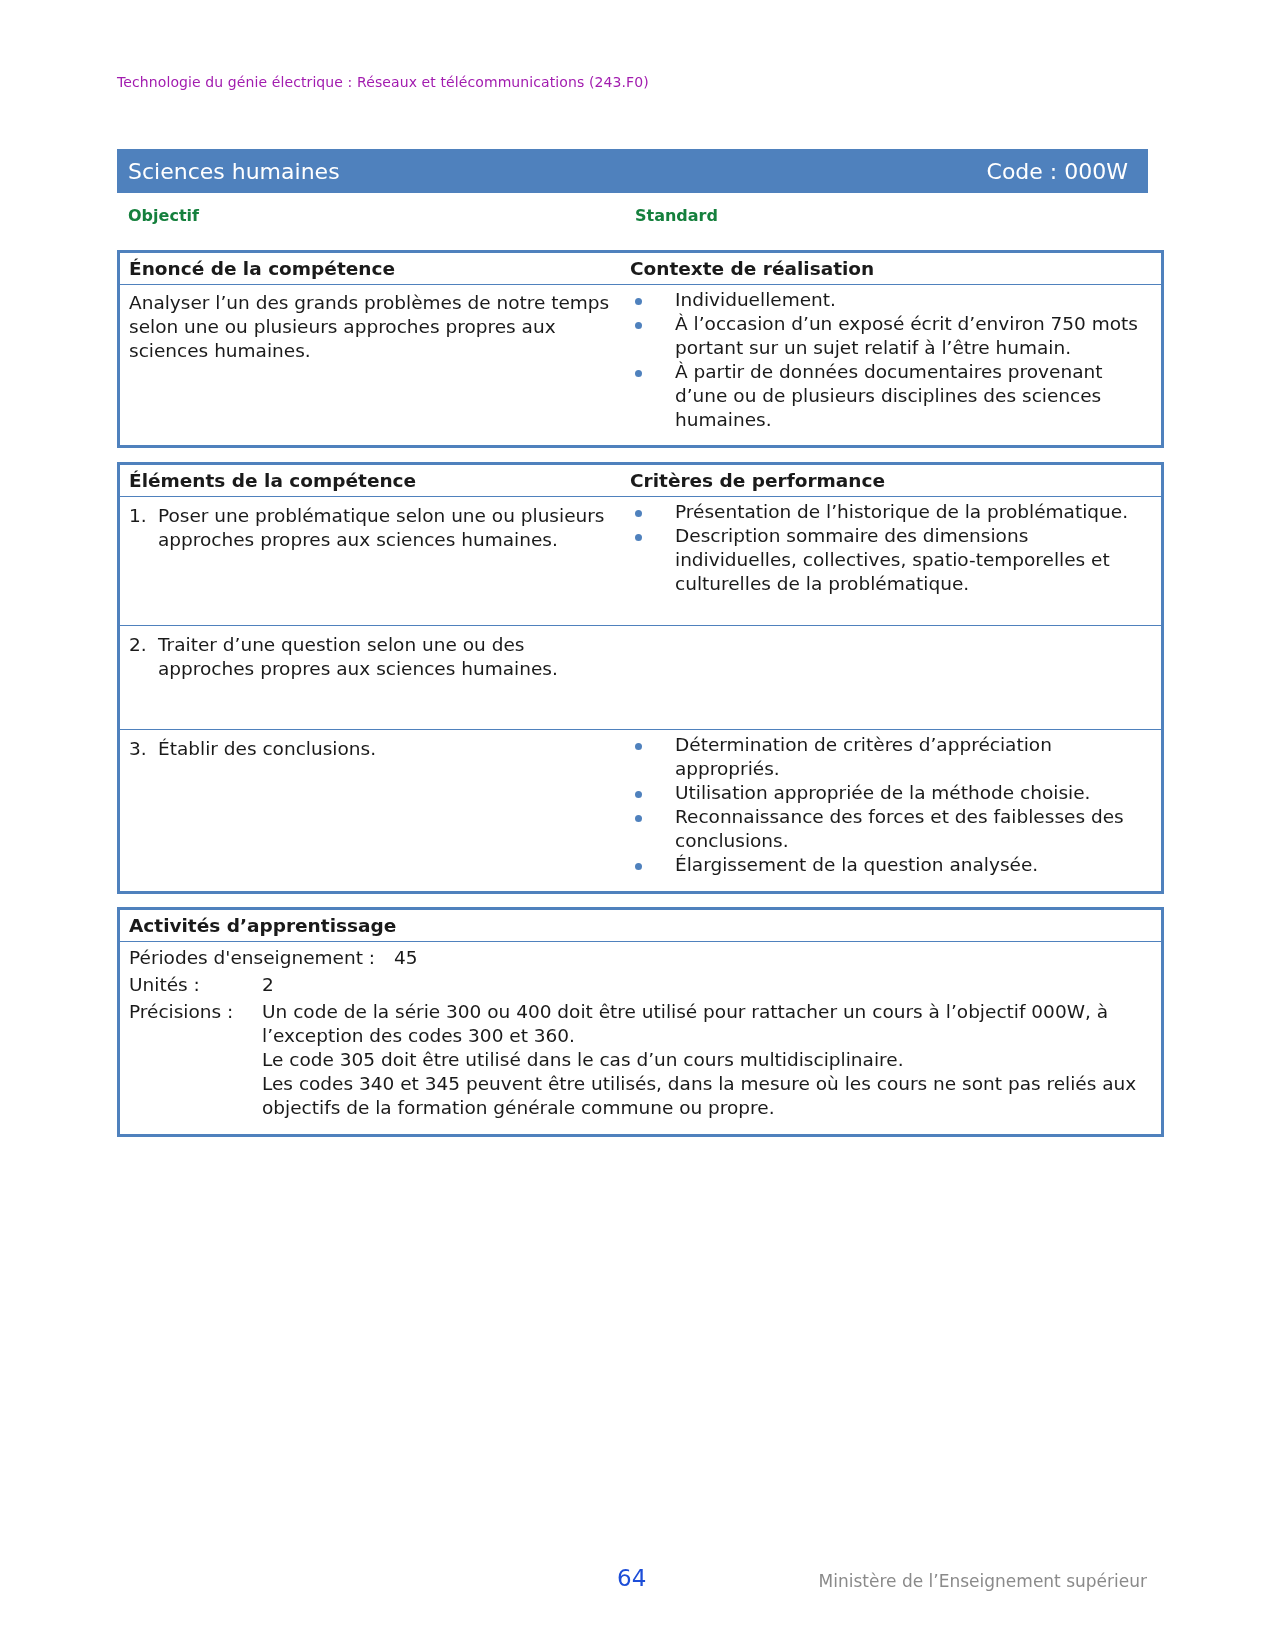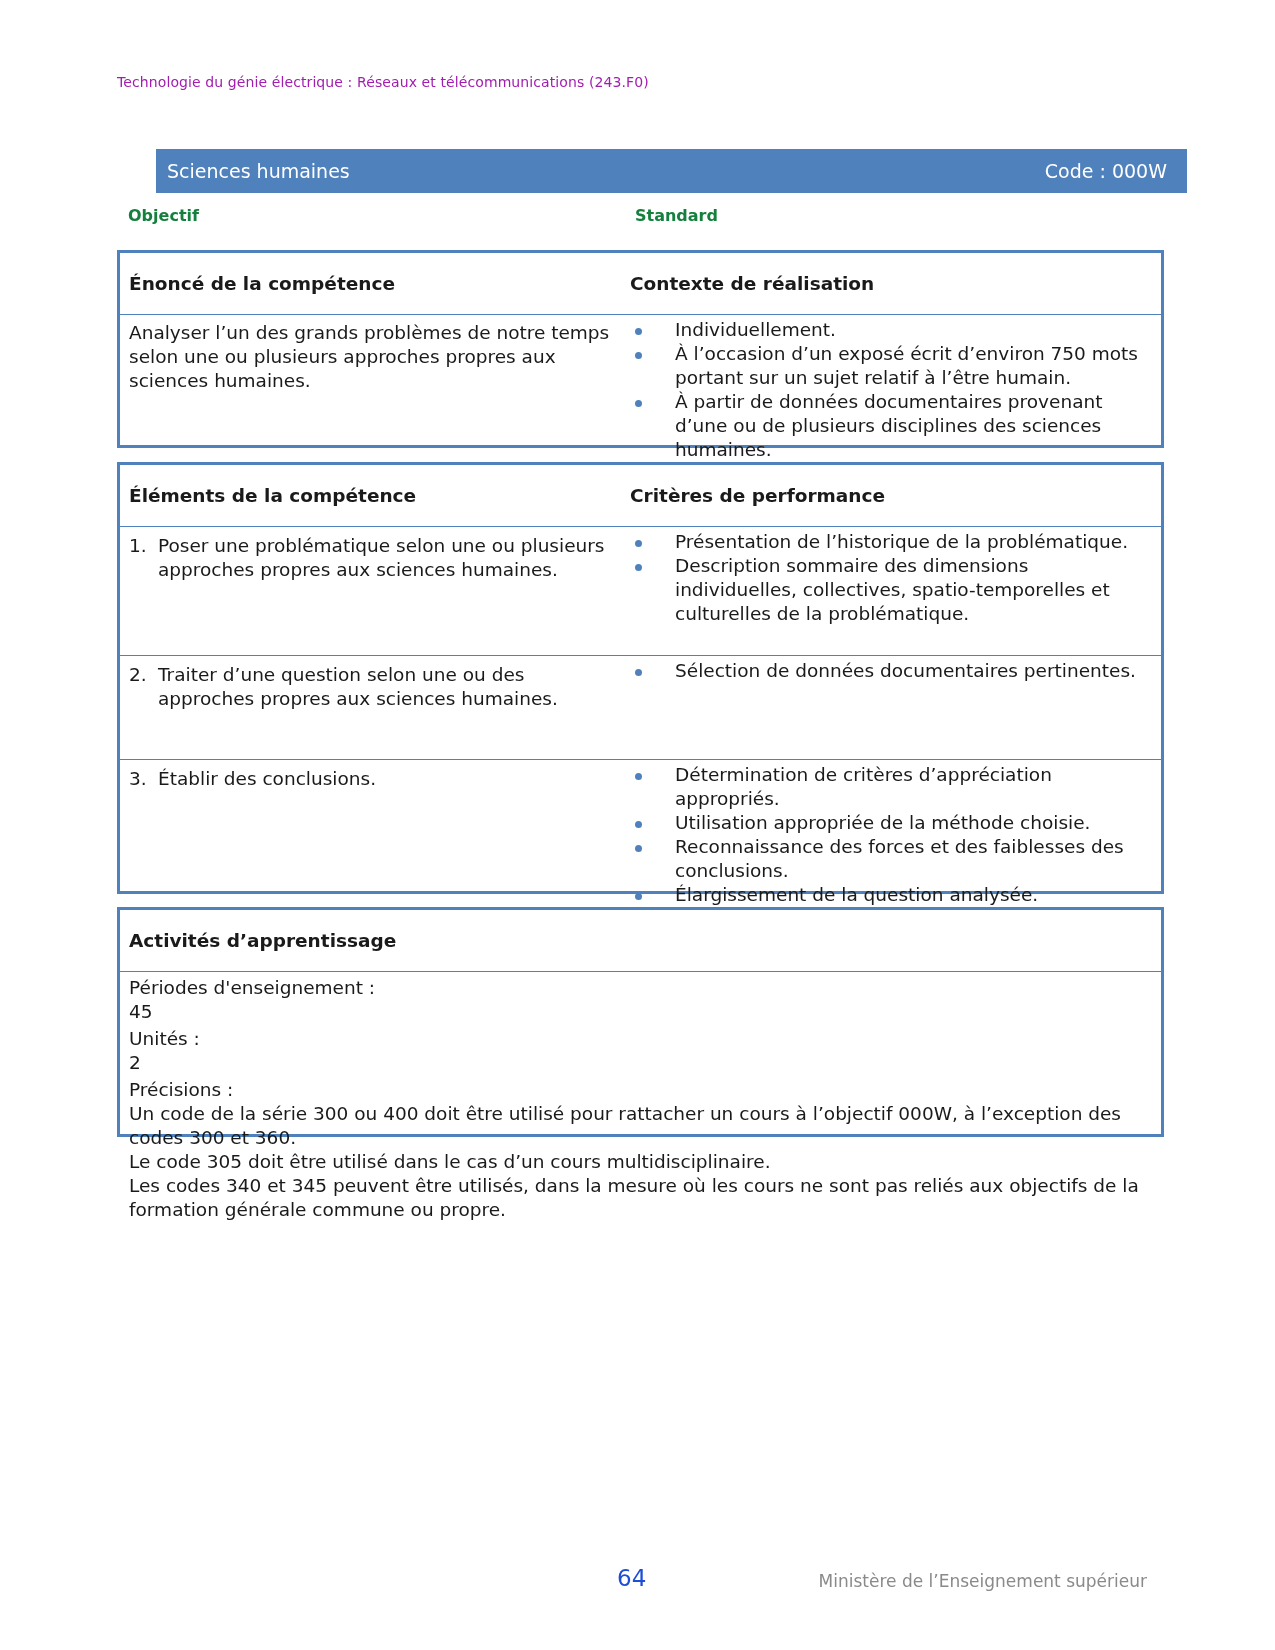--- a/index.html
+++ b/index.html
@@ -8,36 +8,36 @@
 
   .running-header {
     position: absolute; left: 117px; top: 74px;
     font-size: 14px; color: #a21caf; letter-spacing: 0.1px;
   }
 
   .title-bar {
     position: absolute; left: 117px; top: 149px; width: 1031px; height: 44px;
     background: #4f81bd; color: #ffffff;
     display: flex; align-items: center; justify-content: space-between;
-    padding: 0 20px 0 11px; font-size: 19px; margin-left: 39px;
+    padding: 0 20px 0 11px; font-size: 22px;
   }
 
   .section-heads {
     position: absolute; left: 128px; top: 206px; width: 1000px; height: 34px;
     font-size: 16px; font-weight: bold; color: #15803d;
   }
   .section-heads .objectif { position: absolute; left: 0; top: 0; }
   .section-heads .standard { position: absolute; left: 507px; top: 0; }
 
   .box {
     position: absolute; left: 117px; width: 1047px;
     border: 3px solid #4f81bd;
   }
   .box-head {
-    display: flex; height: 62px; align-items: center;
+    display: flex; height: 32px; align-items: center;
     border-bottom: 1.5px solid #4f81bd;
     font-weight: bold; font-size: 18.5px;
   }
   .col-l { width: 510px; padding-left: 9px; }
   .col-r { flex: 1; padding-left: 0; }
 
   .row { display: flex; border-bottom: 1.5px solid #4f81bd; }
   .row:last-child { border-bottom: none; }
   .row .col-l { font-size: 18.5px; line-height: 24px; padding-top: 7px; padding-right: 12px; }
   .row .col-r { font-size: 18.5px; line-height: 24px; padding-top: 3px; padding-bottom: 2px; }
@@ -51,21 +51,21 @@
     width: 45px; flex: none; position: relative;
   }
   ul.bullets li .dot::before {
     content: ""; position: absolute; left: 5px; top: 10px;
     width: 7px; height: 7px; border-radius: 50%; background: #4f81bd;
   }
   ul.bullets li .txt { flex: 1; padding-right: 14px; }
 
   .activities .box-head { padding-left: 9px; }
   .act-body { padding: 4px 9px 8px 9px; font-size: 18.5px; line-height: 24px; }
-  .act-line { display: flex; margin-bottom: 3px; flex-direction: column; }
+  .act-line { display: flex; margin-bottom: 3px; }
   .act-line .lbl { width: 133px; flex: none; }
   .act-line.periodes .lbl { width: auto; margin-right: 19px; }
   .act-line .val { flex: 1; }
   .act-line .val p { margin: 0; }
 
   .page-number {
     position: absolute; left: 617px; top: 1565px;
     font-size: 23px; color: #1d4ed8;
   }
   .footer-text {
@@ -143,24 +143,20 @@
 
   <div class="row" style="height:104px;">
     <div class="col-l" style="padding-top:7px;">
       <div class="num-item">
         <span class="num">2.</span>
         <span>Traiter d’une question selon une ou des approches propres aux sciences humaines.</span>
       </div>
     </div>
     <div class="col-r">
       <ul class="bullets">
-        <li>
-            <span class="dot"></span>
-            <span class="txt">Sélection de données documentaires pertinentes.</span>
-          </li>
       </ul>
     </div>
   </div>
 
   <div class="row">
     <div class="col-l" style="padding-top:7px;">
       <div class="num-item">
         <span class="num">3.</span>
         <span>Établir des conclusions.</span>
       </div>

